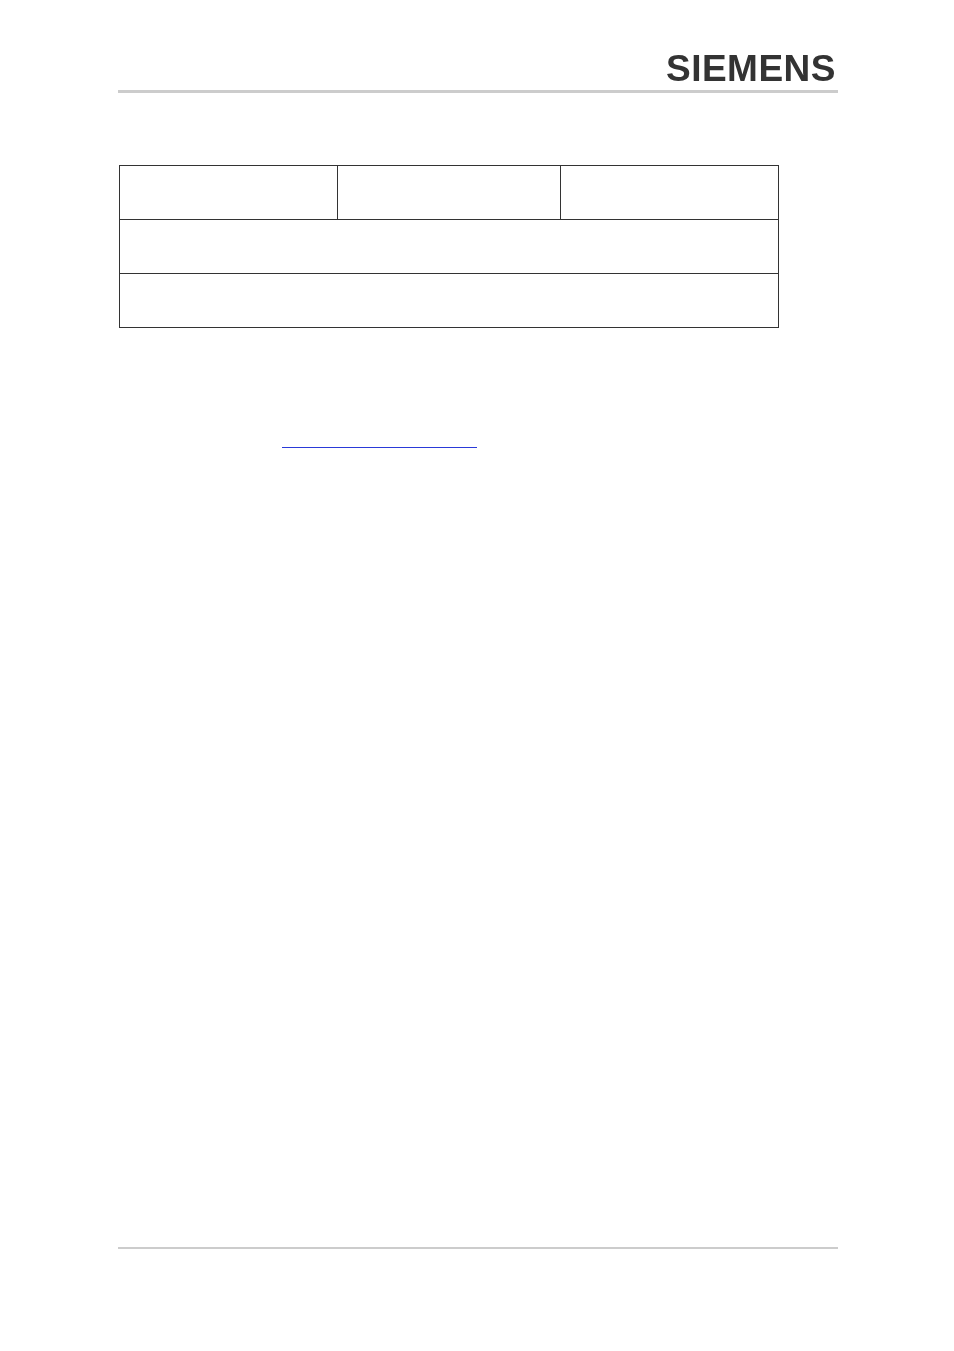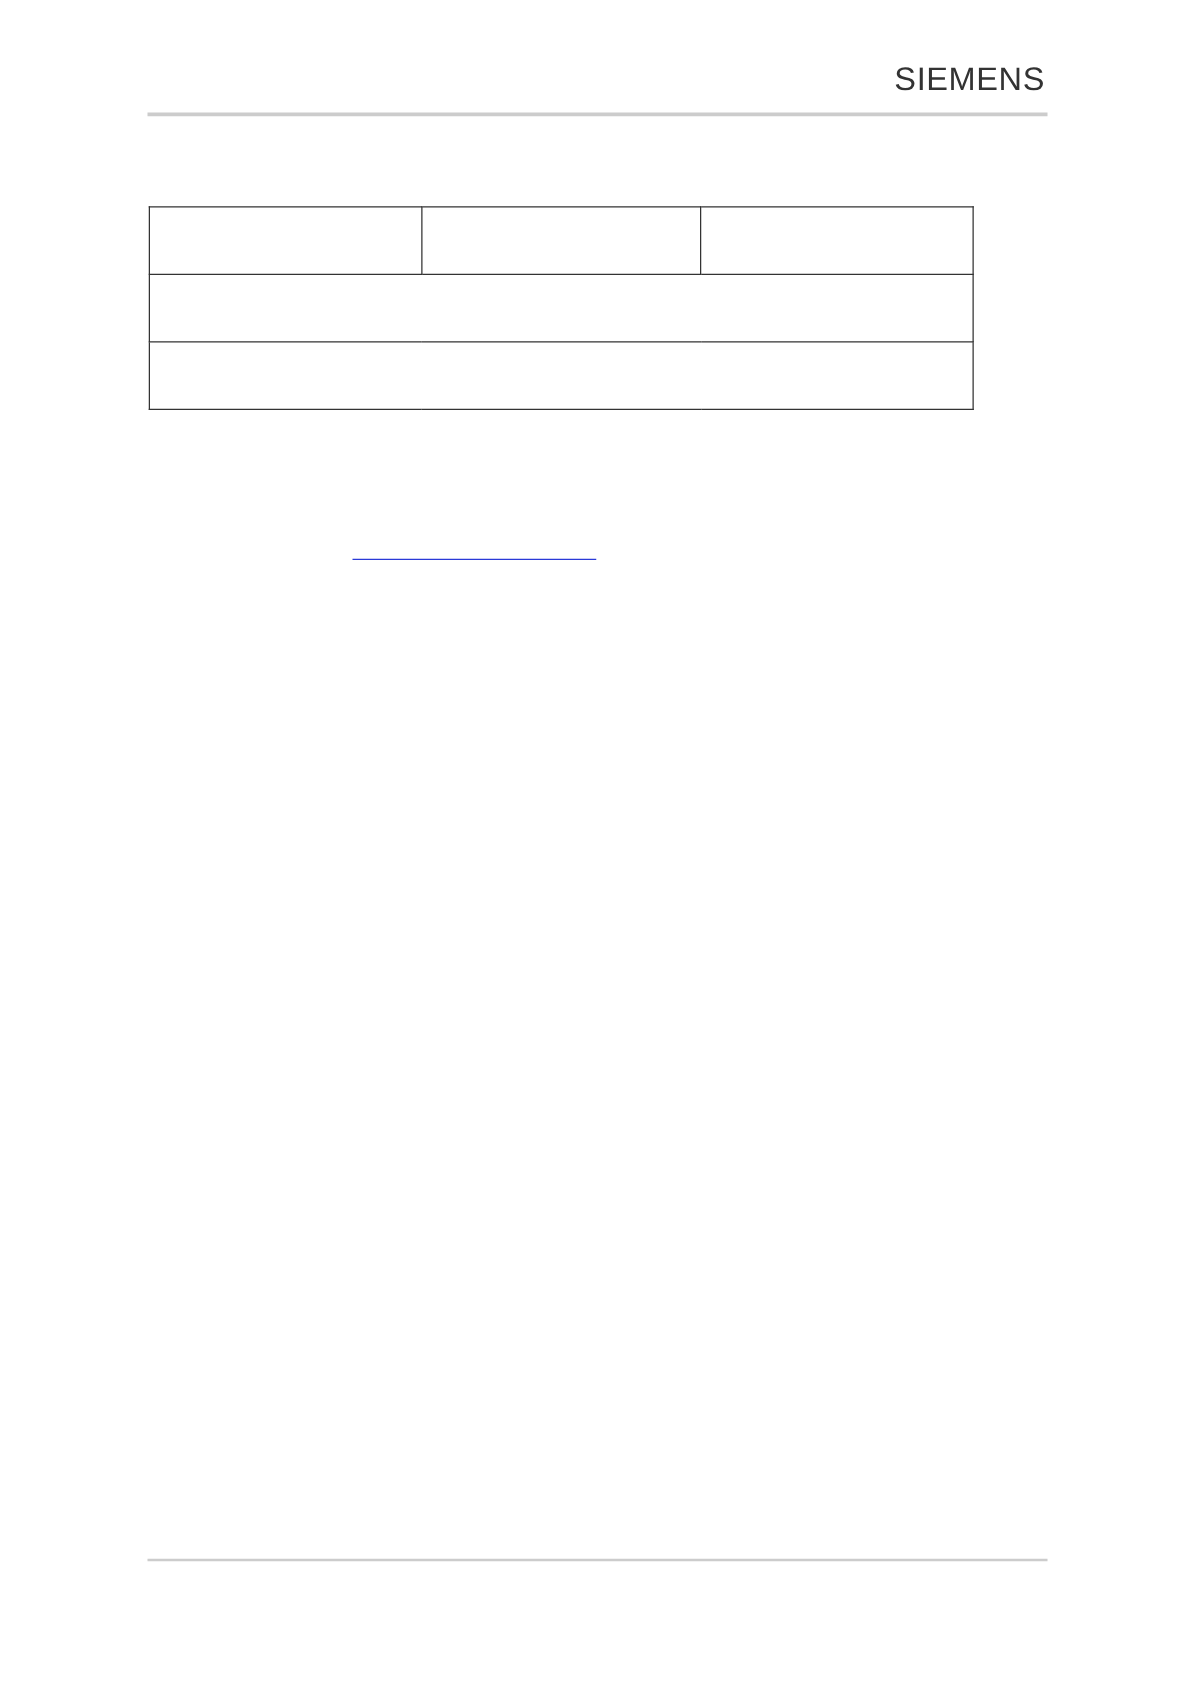--- a/index.html
+++ b/index.html
@@ -1,18 +1,18 @@
 <!DOCTYPE html>
 <html><head>
 <meta charset="utf-8">
 <style>
   * { margin: 0; padding: 0; box-sizing: border-box; }
   html, body { width: 954px; height: 1351px; background: #ffffff; font-family: Arial, Helvetica, sans-serif; }
   .page { position: relative; width: 954px; height: 1351px; }
-  .brand { position: absolute; top: 48px; right: 118px; font-size: 26px; font-weight: 400; letter-spacing: 0.5px; color: #333; font-family: Arial, sans-serif; }
+  .brand { position: absolute; top: 48px; right: 118px; font-size: 37px; font-weight: 700; letter-spacing: 0.5px; color: #333; font-family: Arial, sans-serif; }
   .rule-top { position: absolute; top: 90px; left: 118px; width: 720px; height: 3px; background: #cccccc; }
   .rule-bottom { position: absolute; top: 1247px; left: 118px; width: 720px; height: 2px; background: #cccccc; }
   .table { position: absolute; top: 165px; left: 119px; width: 660px; border-collapse: collapse; }
   .table td, .table th { border: 1px solid #333; height: 54px; }
   .table .row1 td:nth-child(1) { width: 218px; }
   .table .row1 td:nth-child(2) { width: 224px; }
   .table .row1 td:nth-child(3) { width: 218px; }
   .link { position: absolute; top: 447px; left: 282px; width: 195px; height: 1px; background: #2a3ad8; }
 </style>
 </head>

